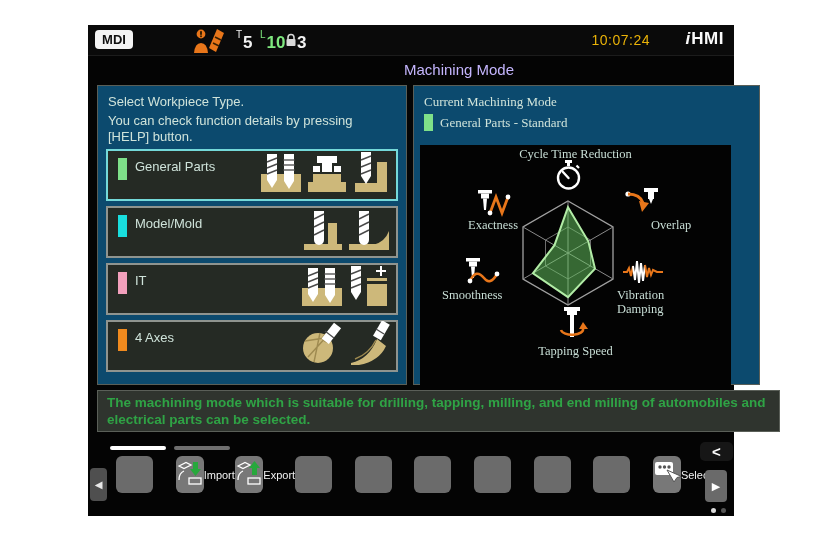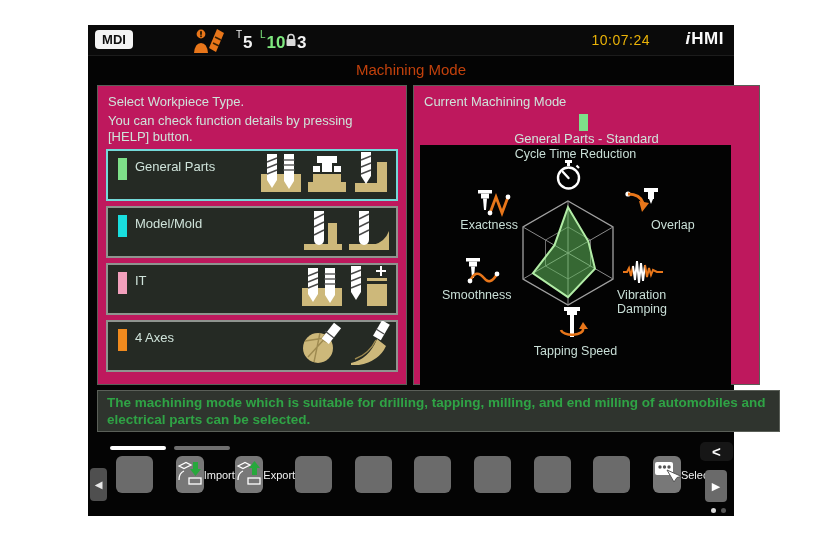--- a/index.html
+++ b/index.html
@@ -16,37 +16,37 @@
   .meas-label{font-size:10px;line-height:10px;margin-top:1px;margin-right:1px;}
   .meas-value{font-size:17px;line-height:22px;font-weight:bold;margin-top:3px;}
   .meas.green{color:#7fe87f;}
   .lock-wrap{position:absolute;left:197px;top:4px;display:flex;align-items:flex-start;color:#f2f2f2;}
   .clock{position:absolute;right:84px;top:7px;color:#eab308;font-size:14px;letter-spacing:.5px;}
   .brand{position:absolute;right:10px;top:4px;color:#fafafa;font-size:17px;font-weight:bold;}
   .brand-i{font-style:italic;margin-right:1px;}
   .brand-rest{letter-spacing:.5px;}
 
   
-  .screen-title{position:absolute;left:0;top:36px;width:100%;text-align:center;color:#c2410c;font-size:15px;}
-
-  
-  .panel{position:absolute;background:#be185d;border:1px solid #5a5f58;box-sizing:border-box;}
+  .screen-title{position:absolute;left:0;top:36px;width:100%;text-align:center;color:#c4b5fd;font-size:15px;padding-left:48px;}
+
+  
+  .panel{position:absolute;background:#0c4a6e;border:1px solid #5a5f58;box-sizing:border-box;}
   .panel-left{left:9px;top:60px;width:310px;height:300px;}
-  .panel-right{left:325px;top:60px;width:347px;height:300px;}
+  .panel-right{left:325px;top:60px;width:347px;height:300px;font-family:Liberation Serif, serif;}
   .panel-head{margin:7px 10px 0;color:#cfe3da;font-size:13px;line-height:17px;}
   .panel-sub{margin:3px 10px 0;color:#cfe3da;font-size:13px;line-height:16px;}
 
   .wp-item{position:absolute;left:8px;width:292px;height:52px;background:#252a24;border:2px solid #8f948f;
            box-sizing:border-box;display:flex;align-items:flex-start;padding:6px 0 0 10px;cursor:default;}
   .wp-item.selected{border-color:#74d9d9;}
   .wp-marker{width:9px;height:22px;margin-top:1px;}
   .wp-label{margin-left:8px;color:#cfe3da;font-size:13px;line-height:20px;}
   .wp-icons{position:absolute;right:5px;top:3px;height:44px;display:flex;align-items:flex-end;gap:3px;}
 
-  .mode-line{display:flex;align-items:center;margin:4px 10px 0;flex-direction:column;}
+  .mode-line{display:flex;align-items:center;margin:4px 10px 0;}
   .mode-marker{width:9px;height:17px;margin-right:7px;}
   .mode-text{color:#cfe3da;font-size:13px;}
 
   
   .chart{position:absolute;left:6px;top:59px;width:295px;height:249px;background:#030303;padding-left:16px;}
   .chart svg.grid{position:absolute;left:0;top:0;}
   .axis-label{position:absolute;color:#c9dfd7;font-size:12.5px;line-height:14px;}
   .axis-icon{position:absolute;}
   .lbl-cycle{top:2px;left:0;width:100%;text-align:center;}
   .lbl-exact{top:73px;left:30px;width:68px;text-align:right;}

